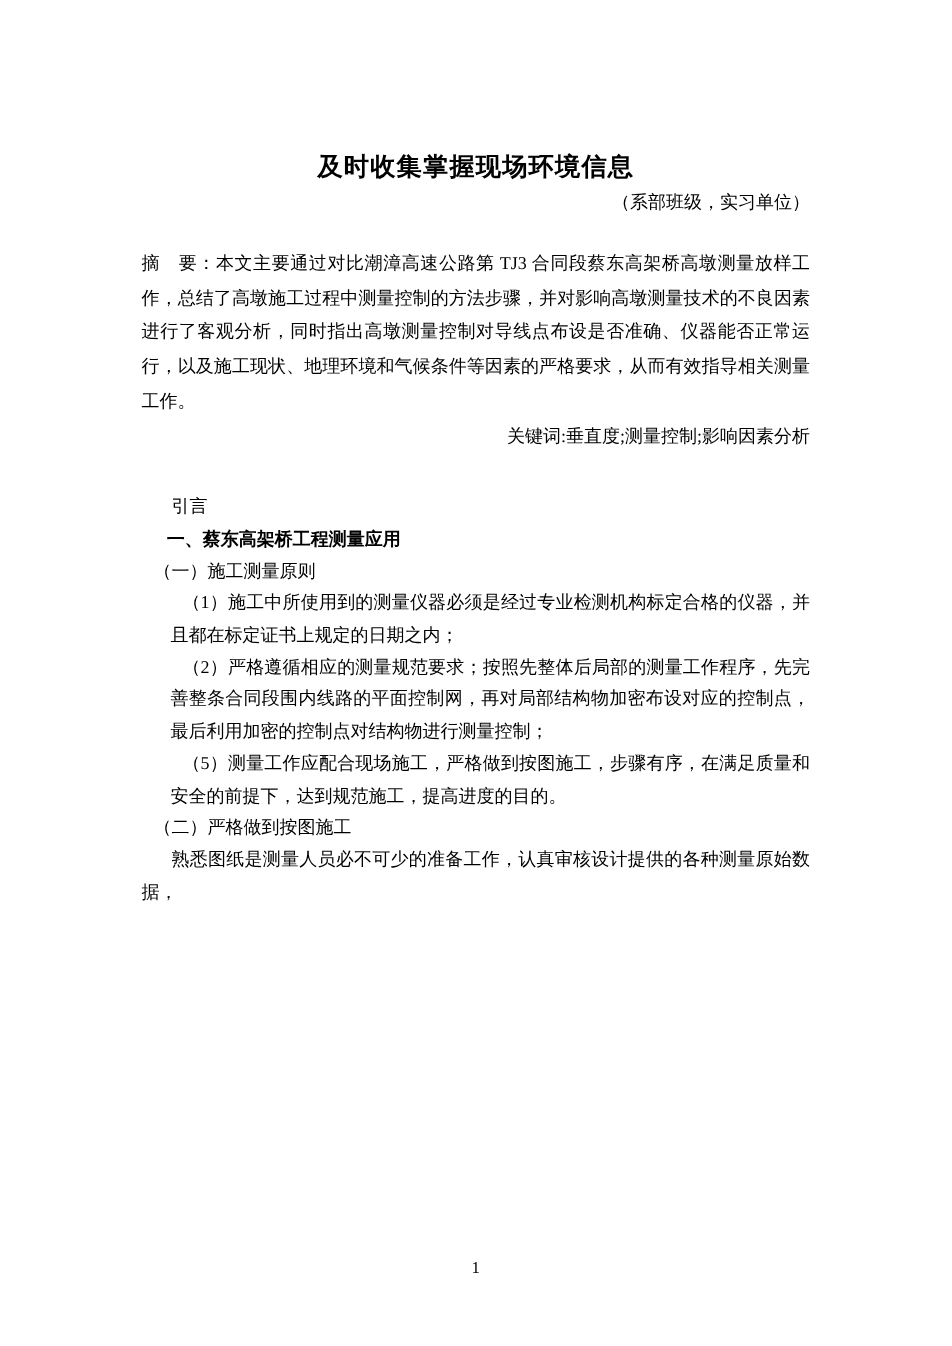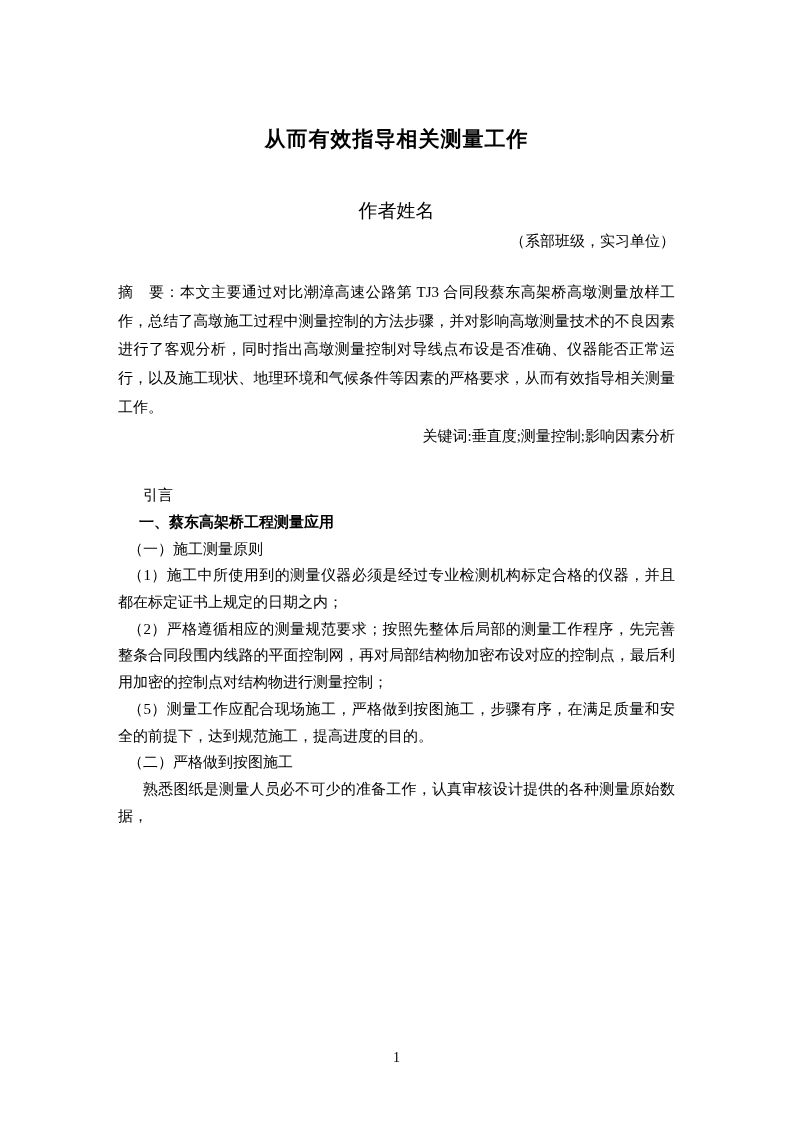--- a/index.html
+++ b/index.html
@@ -67,40 +67,40 @@
     font-weight: 700;
     font-family: "Liberation Sans", "DejaVu Sans", sans-serif;
   }
   .sub {
     text-indent: 10px;
   }
   .item {
     text-indent: 10px;
     text-align: justify;
     text-justify: inter-ideograph;
+    margin-left: 24px;
   }
   .page-number {
     position: absolute;
     bottom: 56px;
     left: 0;
     right: 0;
     text-align: center;
     font-size: 14px;
     line-height: 16px;
   }
 </style>
 </head>
 <body>
 
 <div class="page">
   <div class="content">
 
-    <h1 class="title">从而有效指导相关测量工作</h1>
+    <h1 class="title">及时收集掌握现场环境信息</h1>
 
-    <div class="author">作者姓名</div>
     <div class="affiliation">（系部班级，实习单位）</div>
 
     <p class="abstract">摘　要：本文主要通过对比潮漳高速公路第 TJ3 合同段蔡东高架桥高墩测量放样工作，总结了高墩施工过程中测量控制的方法步骤，并对影响高墩测量技术的不良因素进行了客观分析，同时指出高墩测量控制对导线点布设是否准确、仪器能否正常运行，以及施工现状、地理环境和气候条件等因素的严格要求，从而有效指导相关测量工作。</p>
     <p class="keywords">关键词:垂直度;测量控制;影响因素分析</p>
 
     <div class="body">
       <p class="intro-heading">引言</p>
       <p class="h2">一、蔡东高架桥工程测量应用</p>
       <p class="sub">（一）施工测量原则</p>
       <p class="item">（1）施工中所使用到的测量仪器必须是经过专业检测机构标定合格的仪器，并且都在标定证书上规定的日期之内；</p>

